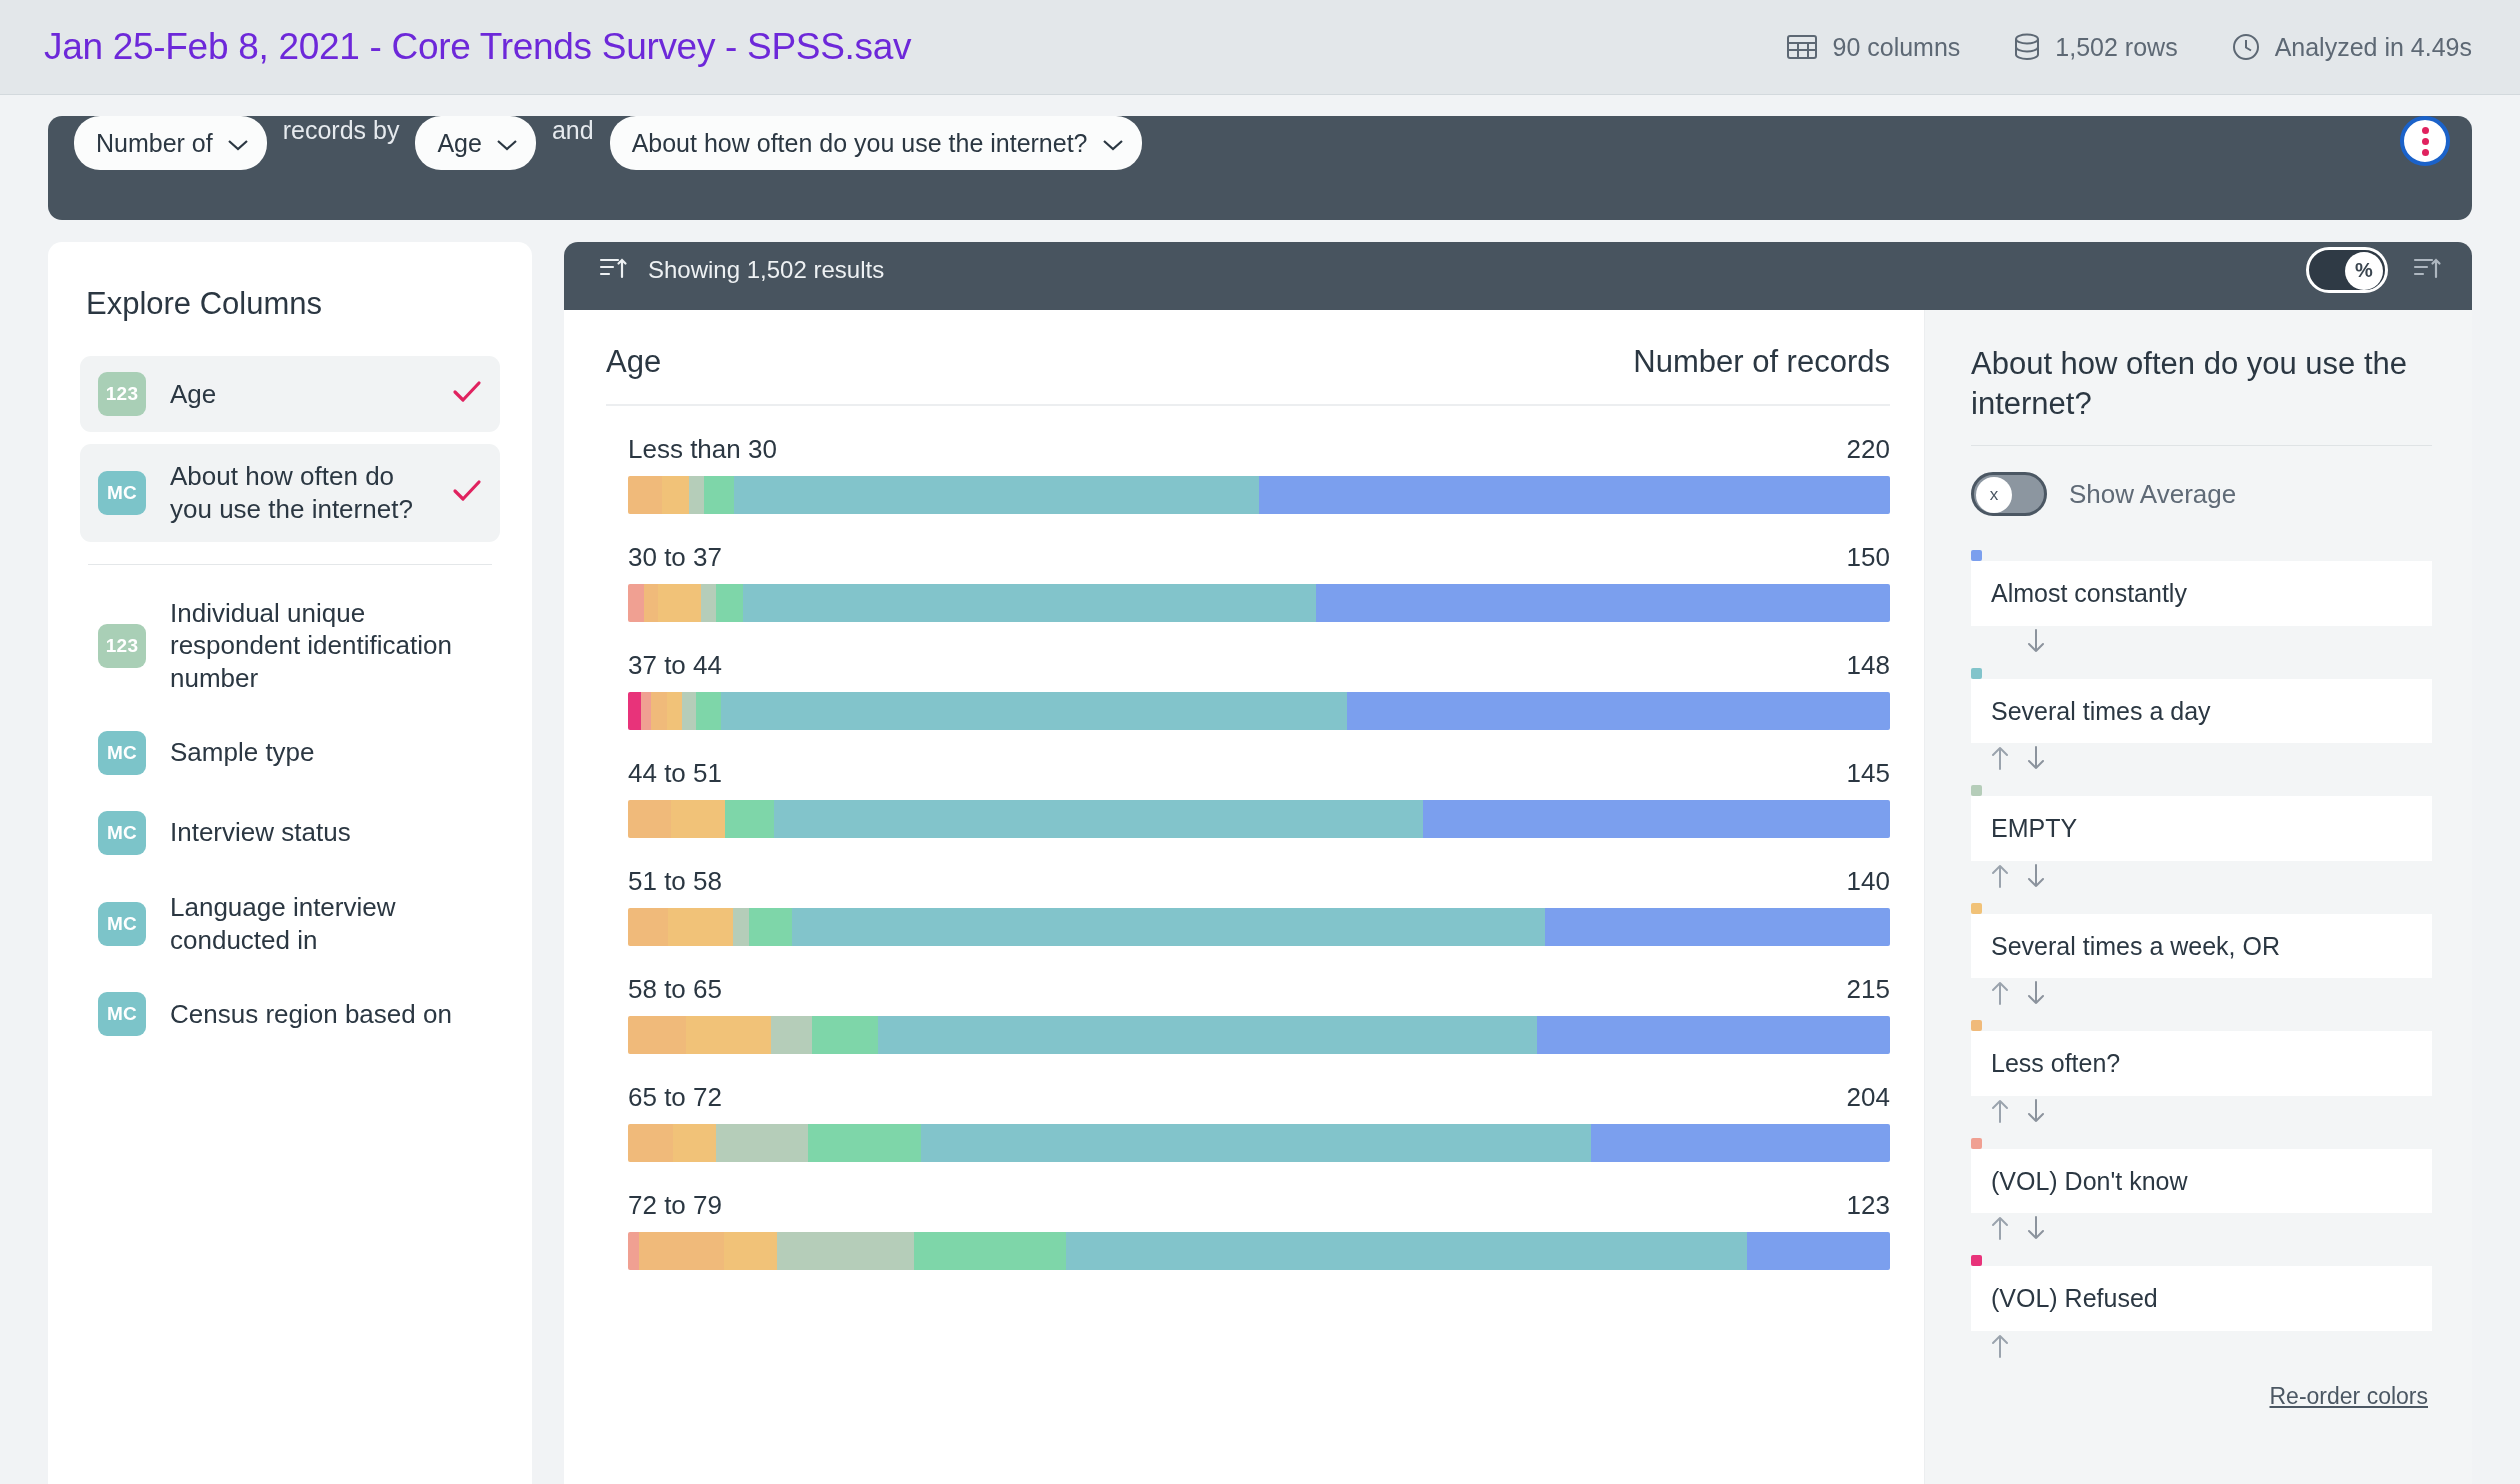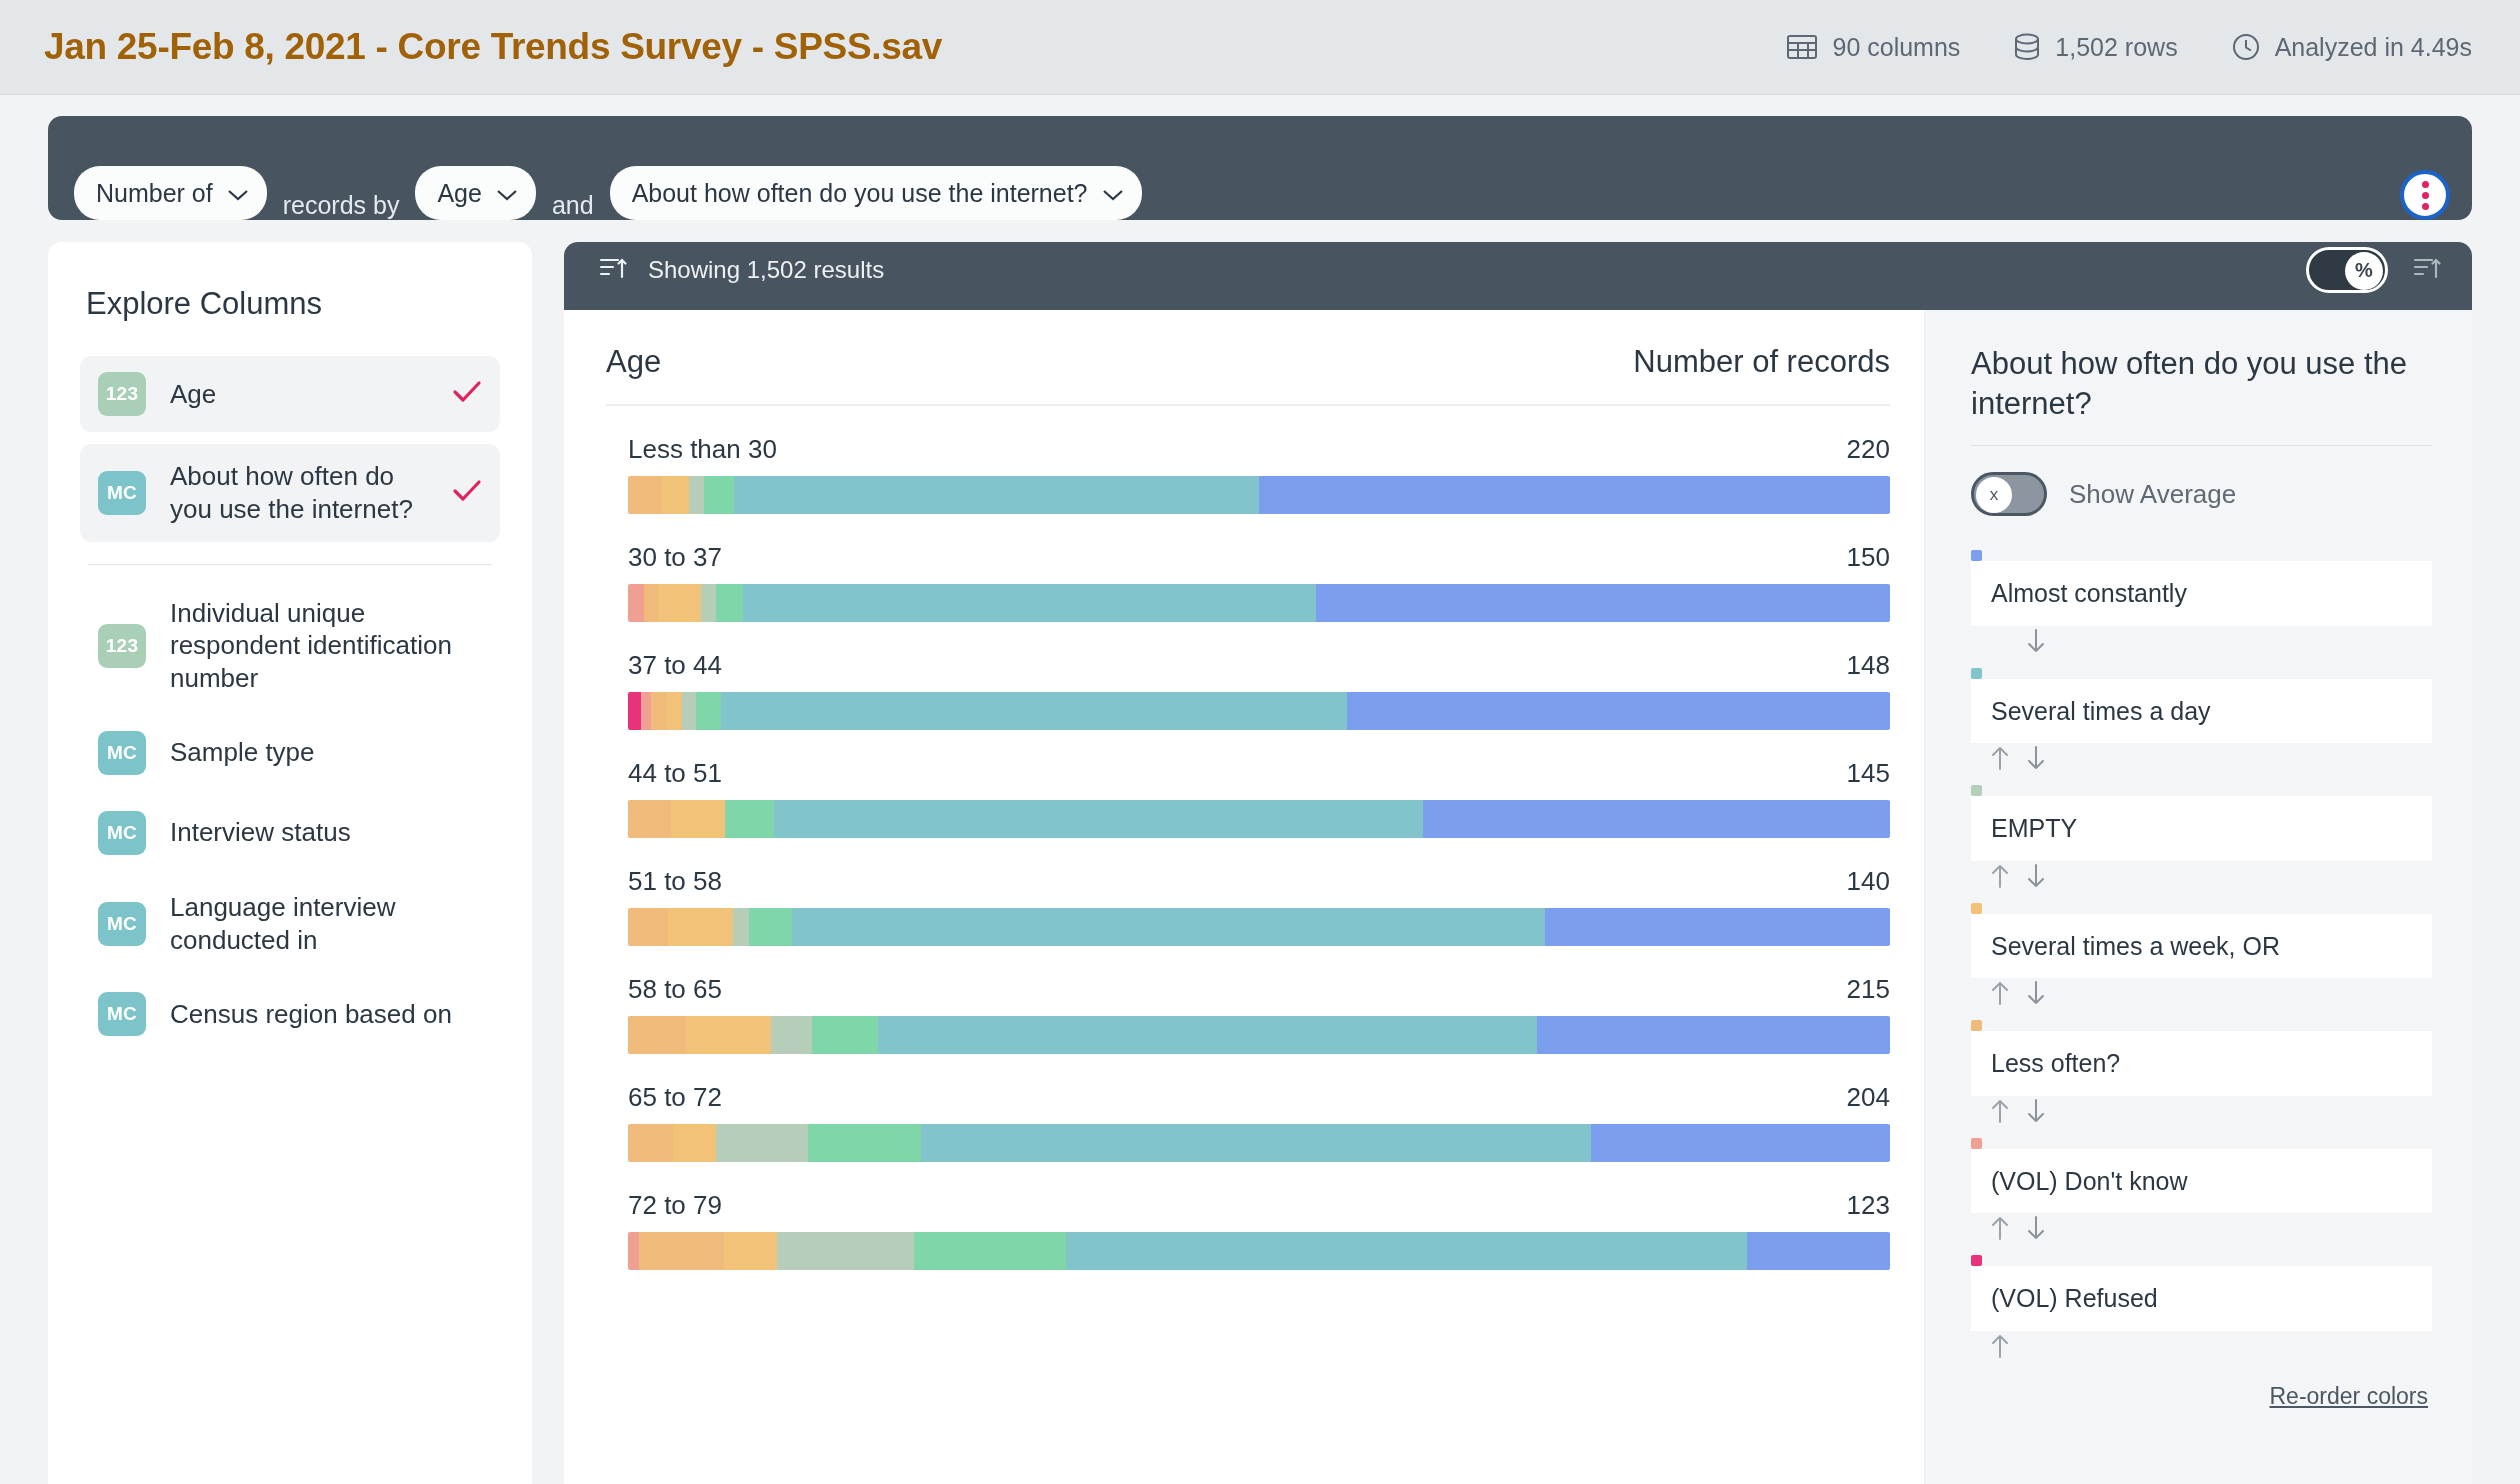--- a/index.html
+++ b/index.html
@@ -13,36 +13,36 @@
   
   .topbar {
     height: 95px;
     background: #e3e7ea;
     display: flex; align-items: center;
     padding: 0 48px 0 44px;
     border-bottom: 1px solid #d3d9dd;
   }
   .topbar-title {
     font-size: 37px;
-    color: #a16207;
-    font-weight: 700;
+    color: #6d28d9;
+    font-weight: 400;
     letter-spacing: -0.3px;
     white-space: nowrap;
   }
   .topbar-stats { margin-left: auto; display: flex; align-items: center; gap: 54px; }
   .stat { display: flex; align-items: center; gap: 15px; color: #5d6874; font-size: 25px; white-space: nowrap; }
   .stat svg { display:block; }
 
   
   .querybar-wrap { padding: 21px 48px 0 48px; }
   .querybar {
     background: #48545f;
     border-radius: 14px;
     height: 104px;
-    display: flex; align-items: flex-end;
+    display: flex; align-items: flex-start;
     padding: 0 22px 0 26px;
     gap: 0;
   }
   .pill {
     background: #fbfcfc;
     border-radius: 26px;
     height: 54px;
     display: inline-flex; align-items: center;
     padding: 0 18px 0 22px;
     font-size: 25px;

